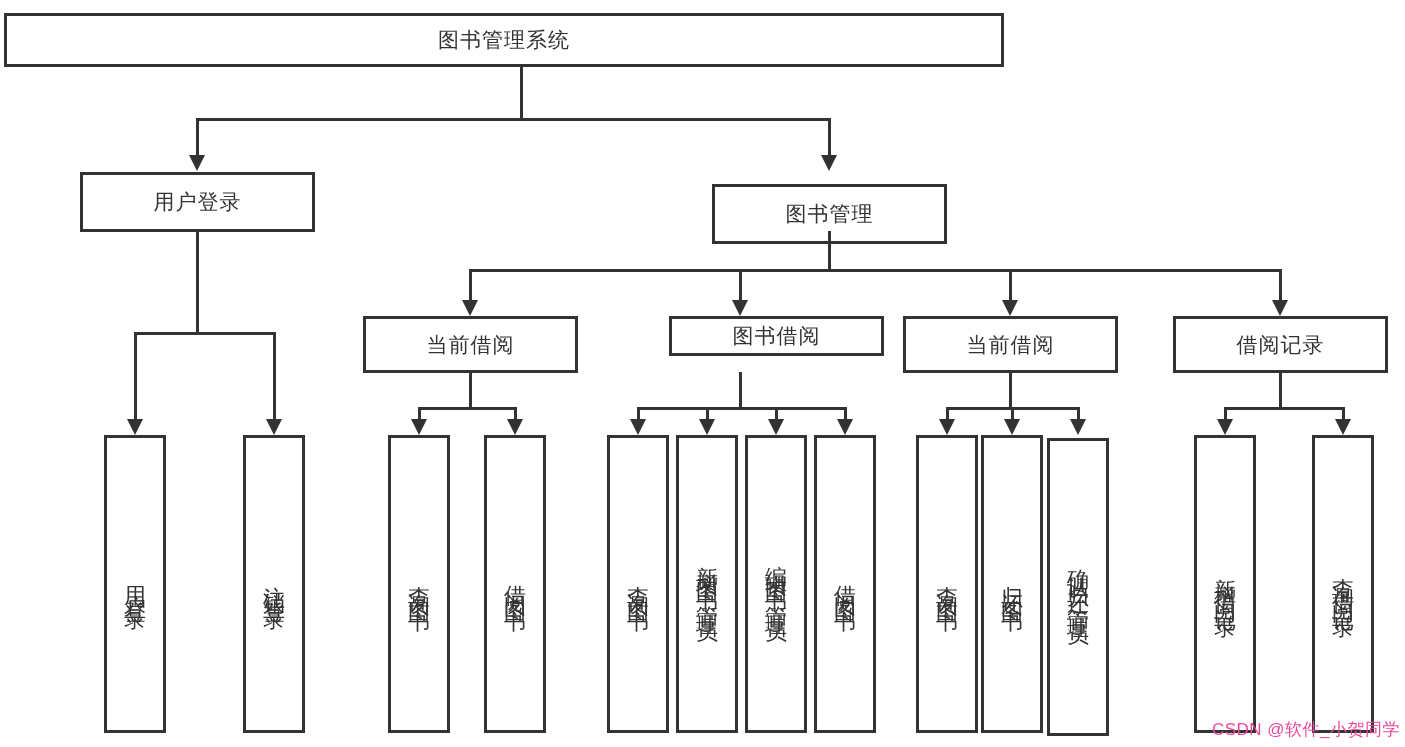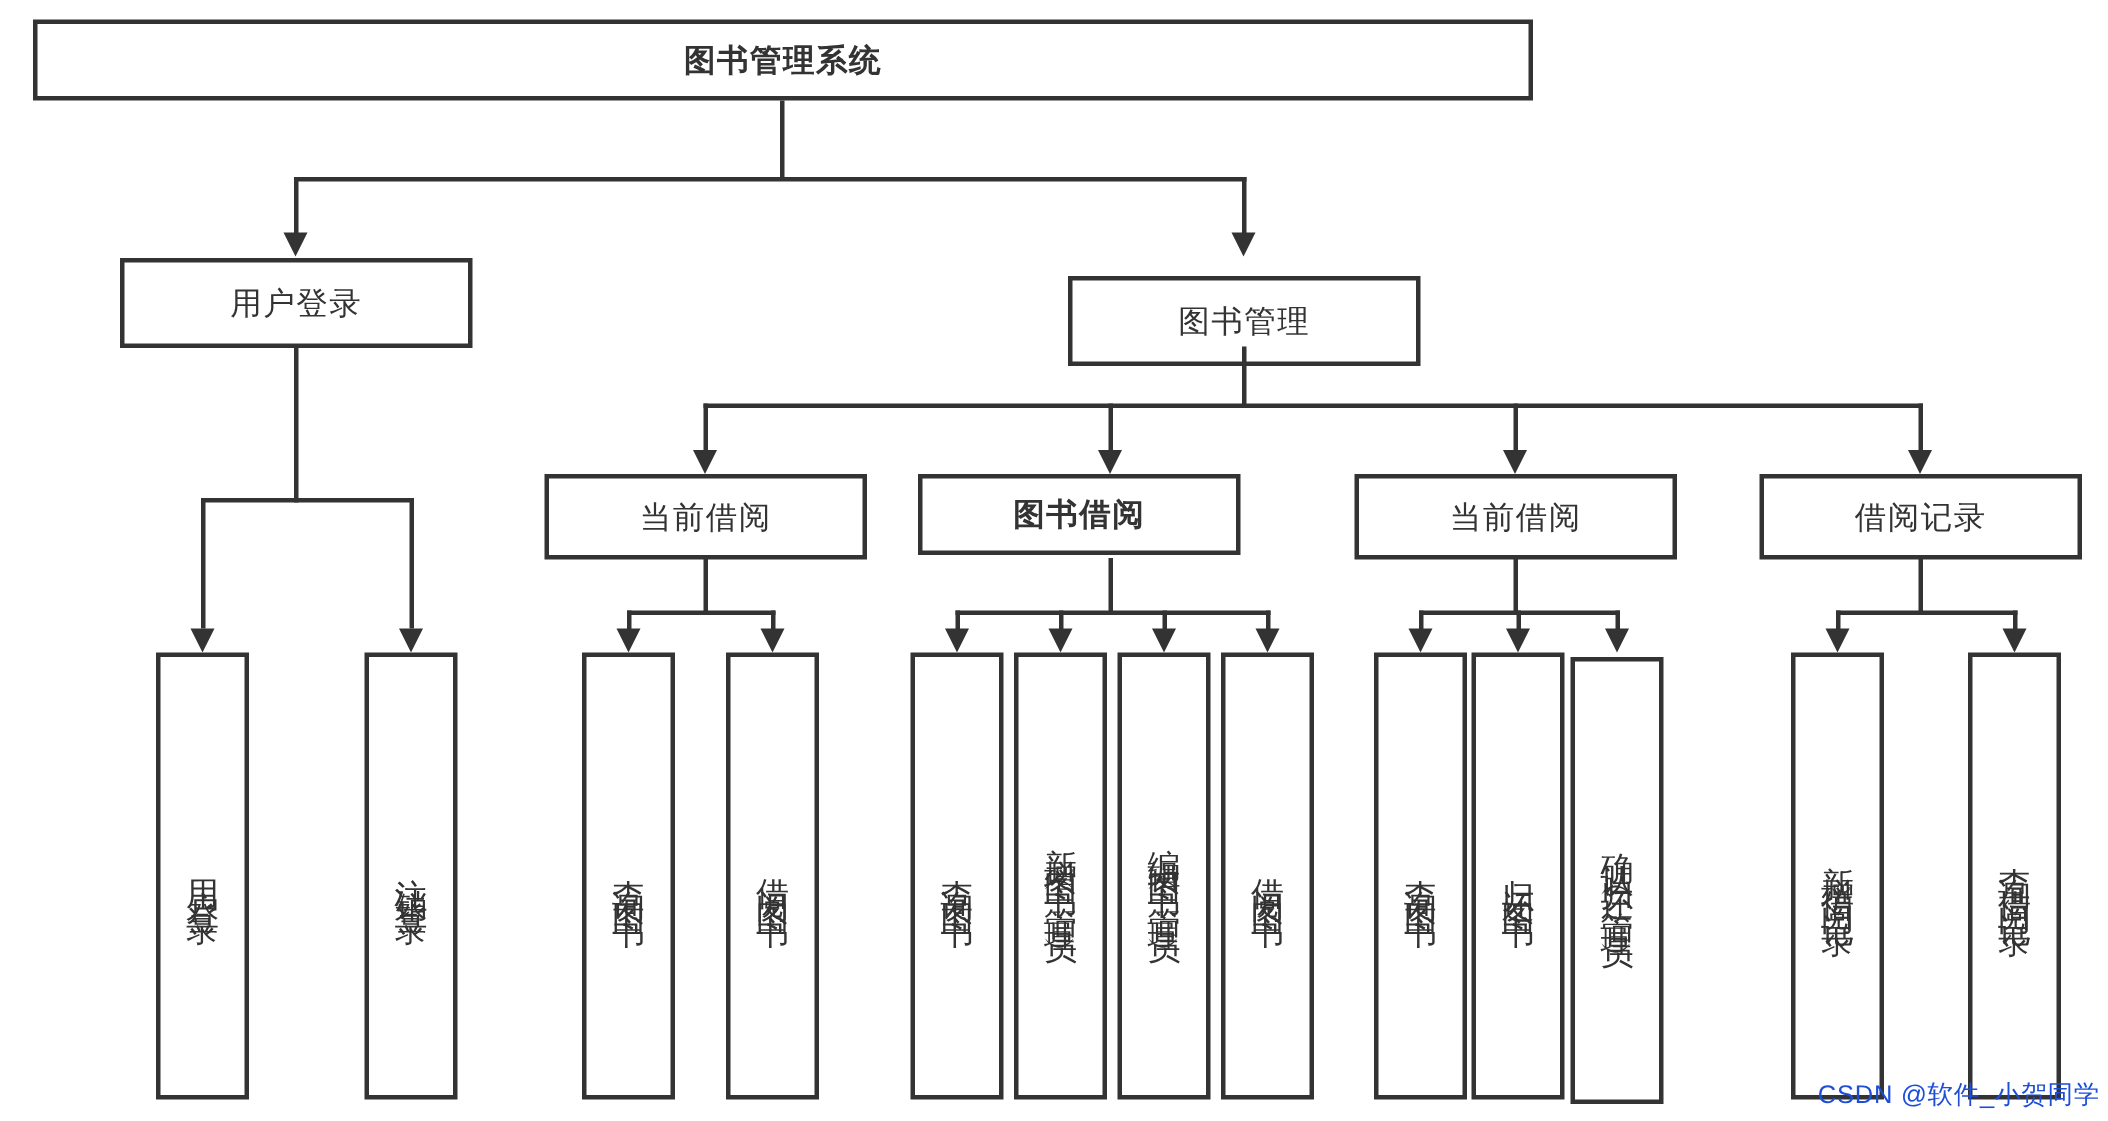--- a/index.html
+++ b/index.html
@@ -35,30 +35,30 @@
   .arrowhead{
     position:absolute;width:0;height:0;
     border-left:8px solid transparent;
     border-right:8px solid transparent;
     border-top:16px solid #333333;
   }
   .watermark{
     position:absolute;
     right:5px;bottom:6px;
     font-size:17px;
-    color:#1d4ed8;
+    color:#ec4899;
     letter-spacing:0.5px;
   }
 </style>
 </head>
 <body>
 
 <div class="canvas">
 
-  <div class="box hnode" style="left:22px;top:13px;width:1000px;height:54px;font-weight:bold;">
+  <div class="box hnode" style="left:4px;top:13px;width:1000px;height:54px;">
     <span>图书管理系统</span>
   </div>
 
   <div class="vline" style="left:520px;top:67px;height:53px;"></div>
   <div class="hline" style="left:196px;top:118px;width:635px;"></div>
   <div class="vline" style="left:196px;top:118px;height:38px;"></div>
   <div class="vline" style="left:828px;top:118px;height:38px;"></div>
   <div class="arrowhead" style="left:189px;top:155px;"></div>
   <div class="arrowhead" style="left:821px;top:155px;"></div>
 
@@ -83,21 +83,21 @@
   <div class="vline" style="left:1009px;top:269px;height:32px;"></div>
   <div class="vline" style="left:1279px;top:269px;height:32px;"></div>
   <div class="arrowhead" style="left:462px;top:300px;"></div>
   <div class="arrowhead" style="left:732px;top:300px;"></div>
   <div class="arrowhead" style="left:1002px;top:300px;"></div>
   <div class="arrowhead" style="left:1272px;top:300px;"></div>
 
   <div class="box hnode" style="left:363px;top:316px;width:215px;height:57px;">
     <span>当前借阅</span>
   </div>
-  <div class="box hnode" style="left:612px;top:316px;width:215px;height:54px;font-weight:bold;">
+  <div class="box hnode" style="left:669px;top:316px;width:215px;height:40px;">
     <span>图书借阅</span>
   </div>
   <div class="box hnode" style="left:903px;top:316px;width:215px;height:57px;">
     <span>当前借阅</span>
   </div>
   <div class="box hnode" style="left:1173px;top:316px;width:215px;height:57px;">
     <span>借阅记录</span>
   </div>
 
   <div class="vline" style="left:469px;top:372px;height:38px;"></div>

